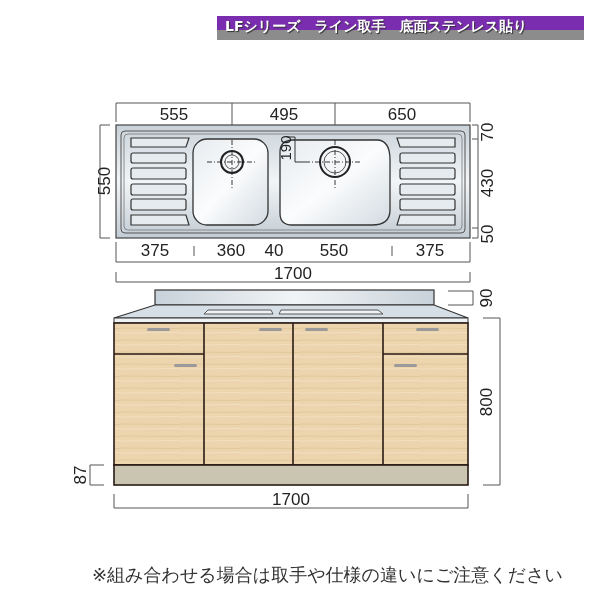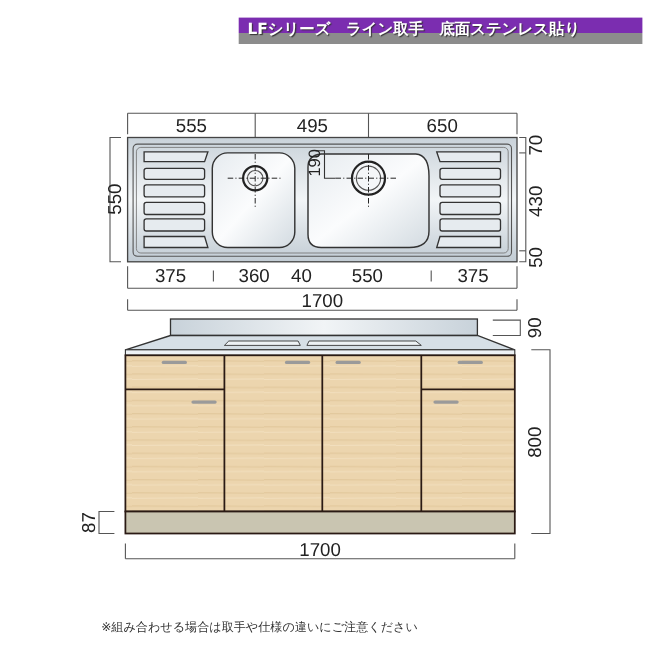--- a/index.html
+++ b/index.html
@@ -5,21 +5,21 @@
   html, body { margin: 0; padding: 0; background: #ffffff; }
   body { width: 600px; height: 600px; position: relative; overflow: hidden;
          font-family: "DejaVu Sans", sans-serif; }
   .banner { position: absolute; left: 217px; top: 16px; width: 367px; height: 24px; }
   .banner-top { position: absolute; left: 0; top: 0; width: 100%; height: 14px; background: #7b2db0; }
   .banner-bot { position: absolute; left: 0; top: 14px; width: 100%; height: 10px; background: #8c8c8c; }
   .banner-text { position: absolute; left: 8px; top: 2px; font-size: 14px; font-weight: bold; color: #ffffff;
                  letter-spacing: 0px; white-space: pre; text-shadow: 1px 1px 1px #333; }
   svg { position: absolute; left: 0; top: 0; }
   .dim { font-family: "Liberation Sans", sans-serif; font-size: 17px; fill: #222; }
-  .note { position: absolute; left: 92px; top: 563px; font-size: 11px; color: #333;
+  .note { position: absolute; left: 92px; top: 563px; font-size: 18px; color: #333;
           font-family: "DejaVu Sans", sans-serif; white-space: nowrap; }
 </style>
 </head>
 <body>
 
 <div class="banner">
   <div class="banner-top"></div>
   <div class="banner-bot"></div>
   <div class="banner-text">LFシリーズ　ライン取手　底面ステンレス貼り</div>
 </div>

